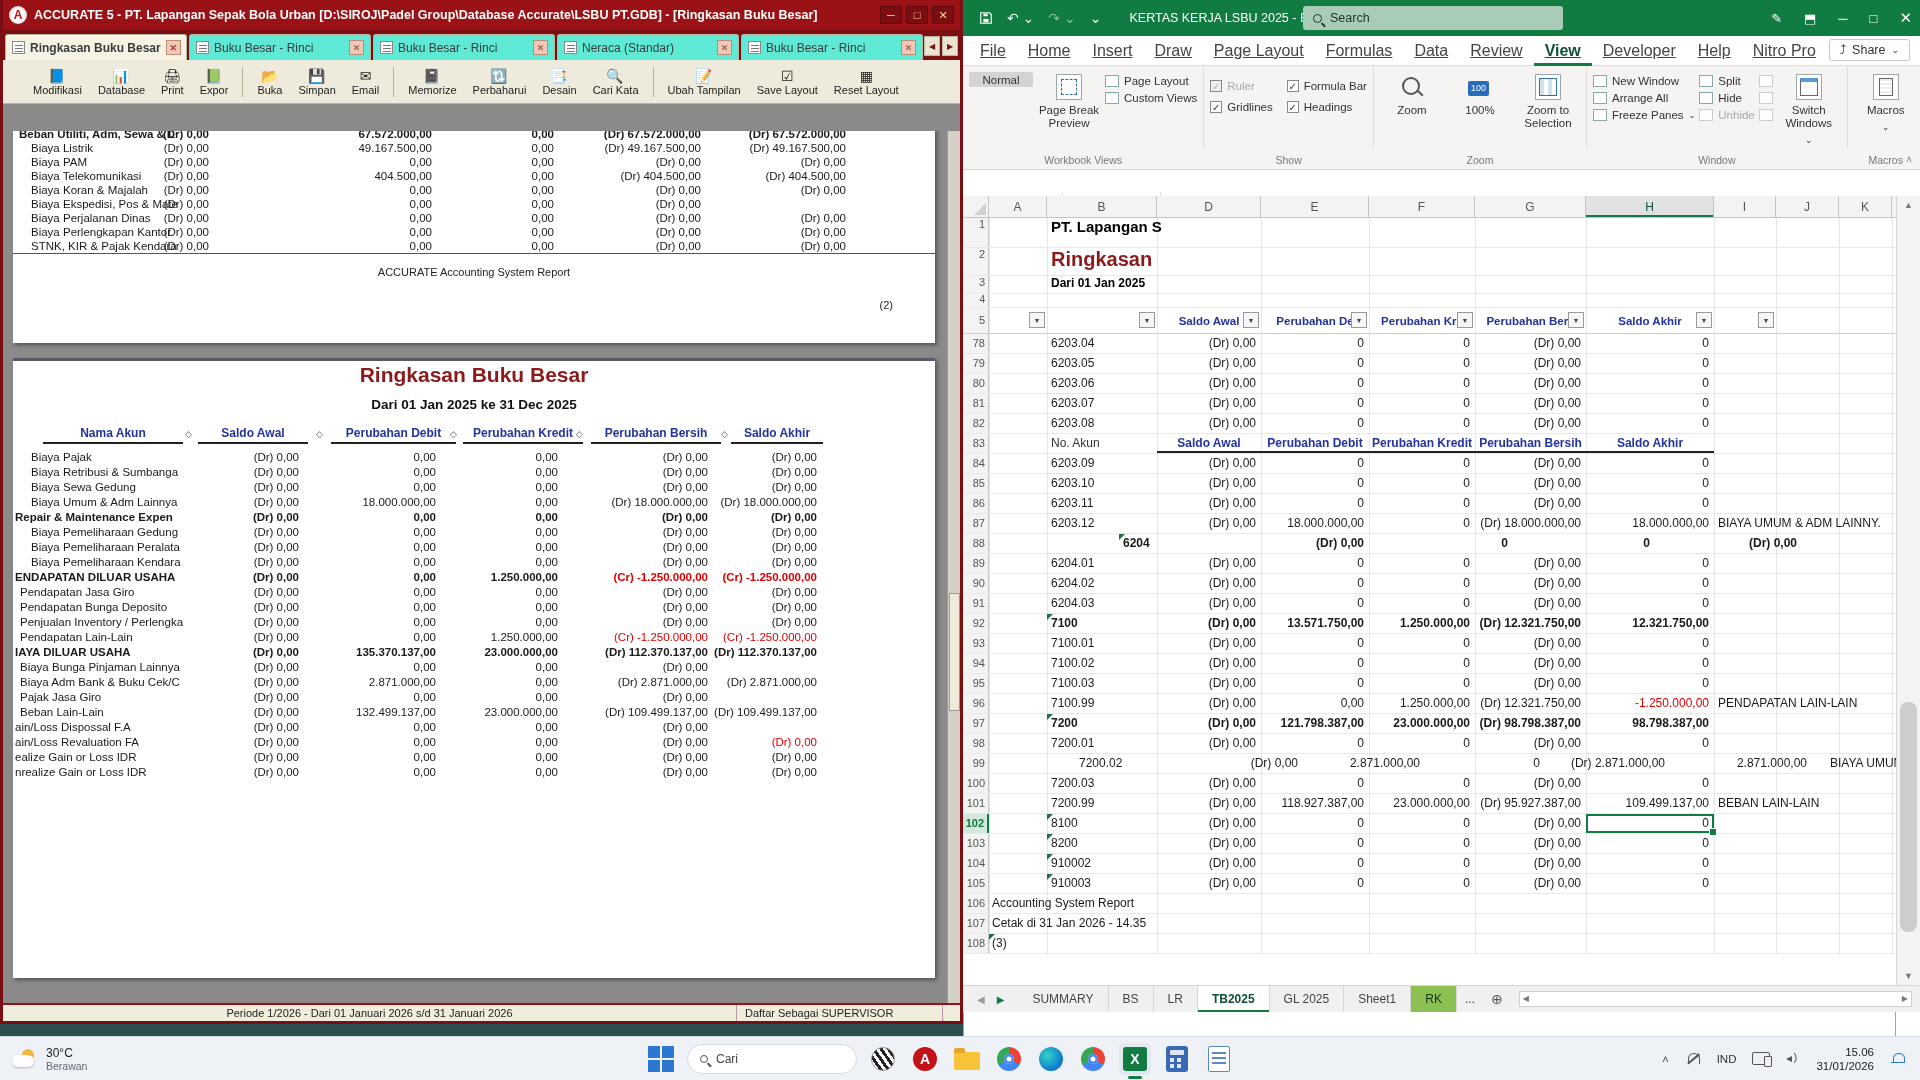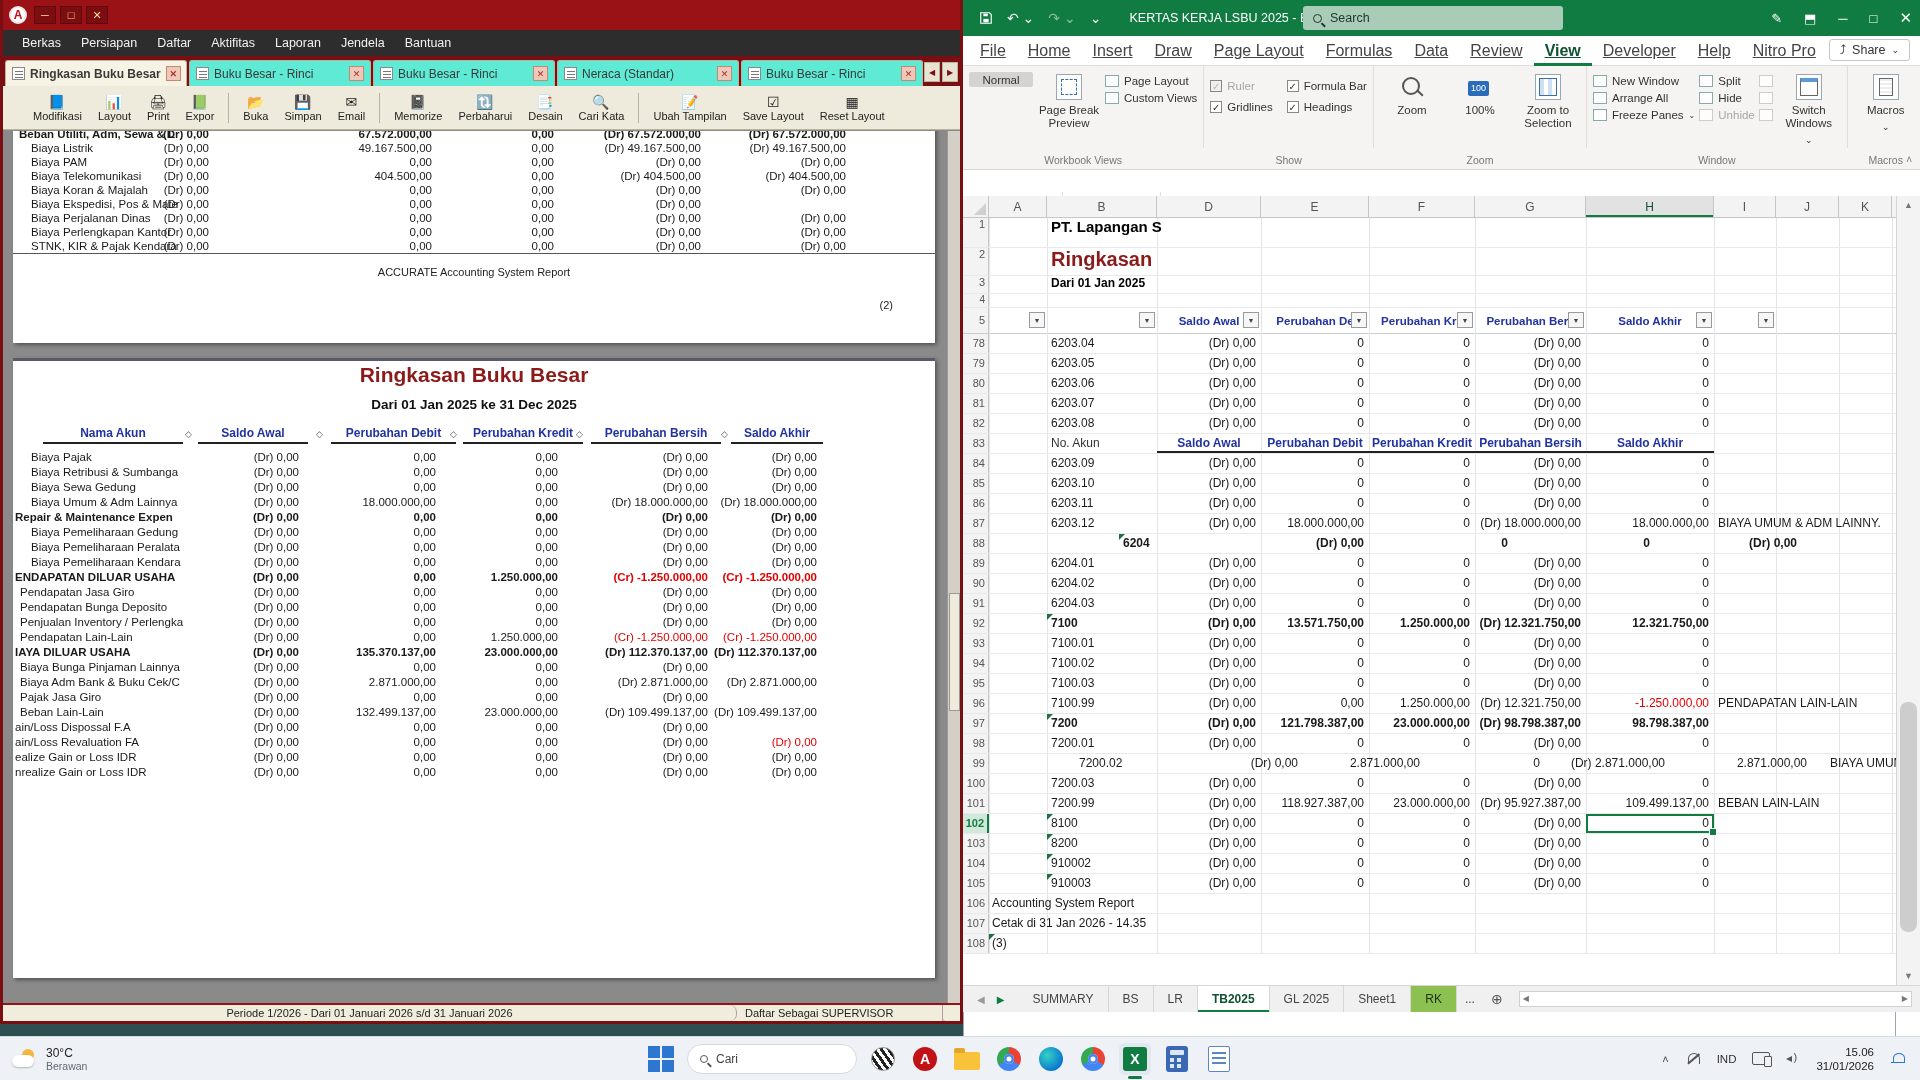--- a/index.html
+++ b/index.html
@@ -49,21 +49,21 @@
   .rcompany { font-size:15px; font-weight:bold; color:#111; margin-top:42px; }
   .rtitle { font-size:21px; font-weight:bold; color:#8b1a1a; margin-top:2px; }
   .rperiod { font-size:13.5px; font-weight:bold; color:#111; margin-top:10px; }
   .thead { position:relative; height:22px; margin-top:14px; font-size:12px; font-weight:bold; color:#2233a0; }
   .thc { position:absolute; text-align:center; border-bottom:2px solid #222; padding-bottom:2px; }
   .dia { position:absolute; top:3px; font-size:9px; color:#555; font-weight:normal; }
   .p2 .rows { margin-top:2px; }
   .vscroll { position:absolute; right:0; top:0; width:13px; height:875px; background:#d4d0c8; border-left:1px solid #9a9a9a; }
   .vscroll .vth { position:absolute; left:1px; width:11px; top:462px; height:118px; background:#efebdc; border:1px solid #9a9a9a; }
   .acc-status { position:absolute; left:0; bottom:0; width:957px; height:18px; background:#f1eddc; border-top:2px solid #9b1216; display:flex; font-size:11px; color:#222; }
-  .acc-status .sl { flex:1; text-align:center; line-height:16px; border-right:1px solid #b9a;border-radius:7px; }
+  .acc-status .sl { flex:1; text-align:center; line-height:16px; border-right:1px solid #b9a; }
   .acc-status .sr { width:205px; line-height:16px; padding-left:8px; }
   .acc-status .sg { width:18px; border-left:1px solid #b9a; background:linear-gradient(45deg,#ccc 2px,transparent 2px); }
 
   
   #xl { position:absolute; left:963px; top:0; width:957px; height:1036px; background:#fff; }
   .xl-title { height:36px; background:#107c41; display:flex; align-items:center; color:#fff; padding:0 8px; position:relative; }
   .qat { display:flex; align-items:center; gap:14px; margin-left:8px; font-size:14px; }
   .qat .gly { opacity:.95; }
   .qat .dim { opacity:.5; }
   .xl-title-text { font-size:12.5px; margin-left:28px; white-space:nowrap; }
@@ -219,36 +219,27 @@
   .cornerbell::after { content:""; position:absolute; left:1px; top:11px; width:14px; height:1.5px; background:#2e77d0; }
 </style>
 </head>
 <body>
 
 <div id="screen">
 
   <section id="acc">
     <div class="acc-title">
       <span class="acc-logo">A</span>
+      <span class="acc-title-text">ACCURATE 5  - PT. Lapangan Sepak Bola Urban   [D:\SIROJ\Padel Group\Database Accurate\LSBU PT.GDB] - [Ringkasan Buku Besar]</span>
       <span class="awc">
         <b>─</b>
         <b>□</b>
         <b>✕</b>
       </span>
     </div>
-    <div class="acc-menu">
-
-    <span class="mitem">Berkas</span>
-        <span class="mitem">Persiapan</span>
-        <span class="mitem">Daftar</span>
-        <span class="mitem">Aktifitas</span>
-        <span class="mitem">Laporan</span>
-        <span class="mitem">Jendela</span>
-        <span class="mitem">Bantuan</span>
-      </div>
     <div class="acc-tabs">
       <span style="display:flex;gap:2px;align-items:flex-end;">
 
           <span class="atab active">
             <span class="doc-ic"></span>
             <span>Ringkasan Buku Besar</span>
             <span class="tclose">✕</span>
           </span>
 
           <span class="atab">
@@ -282,21 +273,21 @@
     </div>
     <div class="acc-toolbar">
 
         <span class="tbtn">
           <span class="ticon">📘</span>
           <span class="tlabel">Modifikasi</span>
         </span>
 
         <span class="tbtn">
           <span class="ticon">📊</span>
-          <span class="tlabel">Layout</span>
+          <span class="tlabel">Database</span>
         </span>
 
         <span class="tbtn">
           <span class="ticon">🖨</span>
           <span class="tlabel">Print</span>
         </span>
 
         <span class="tbtn">
           <span class="ticon">📗</span>
           <span class="tlabel">Expor</span>

